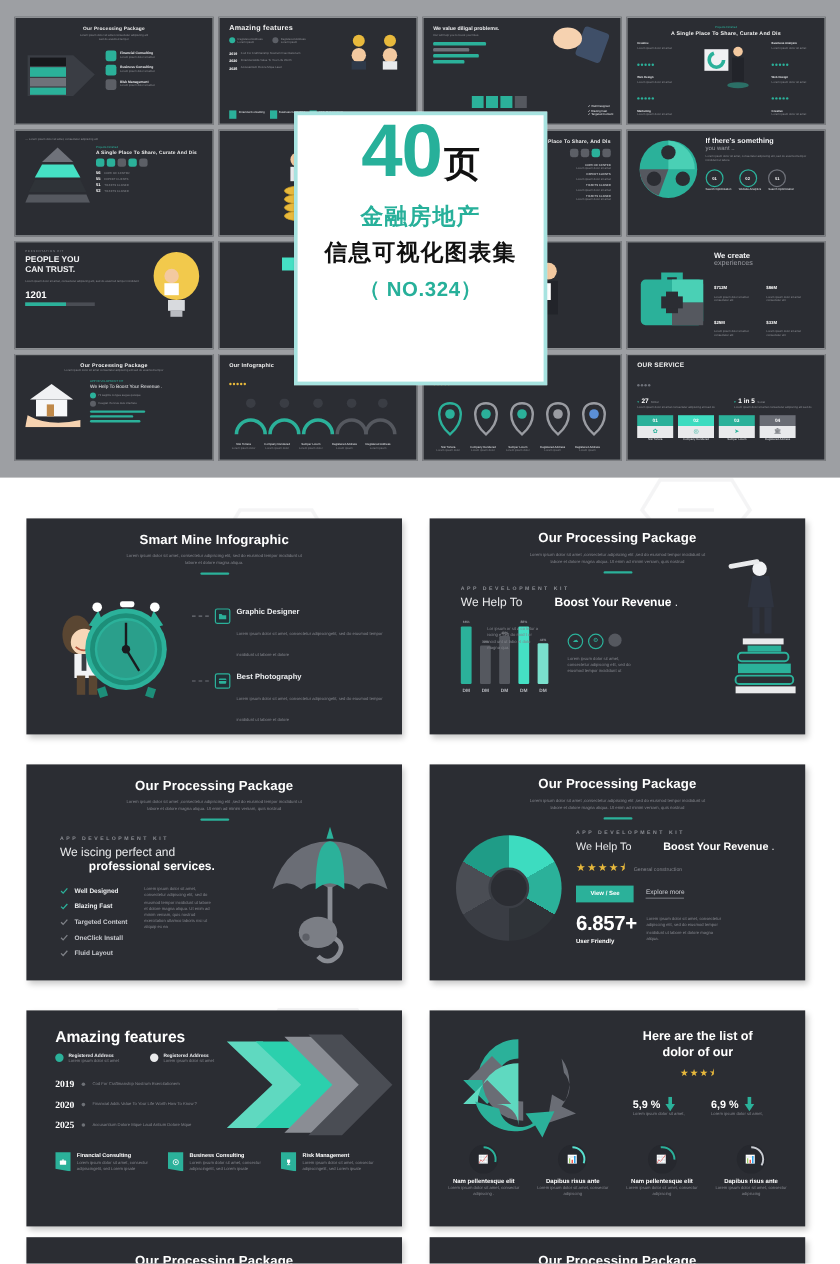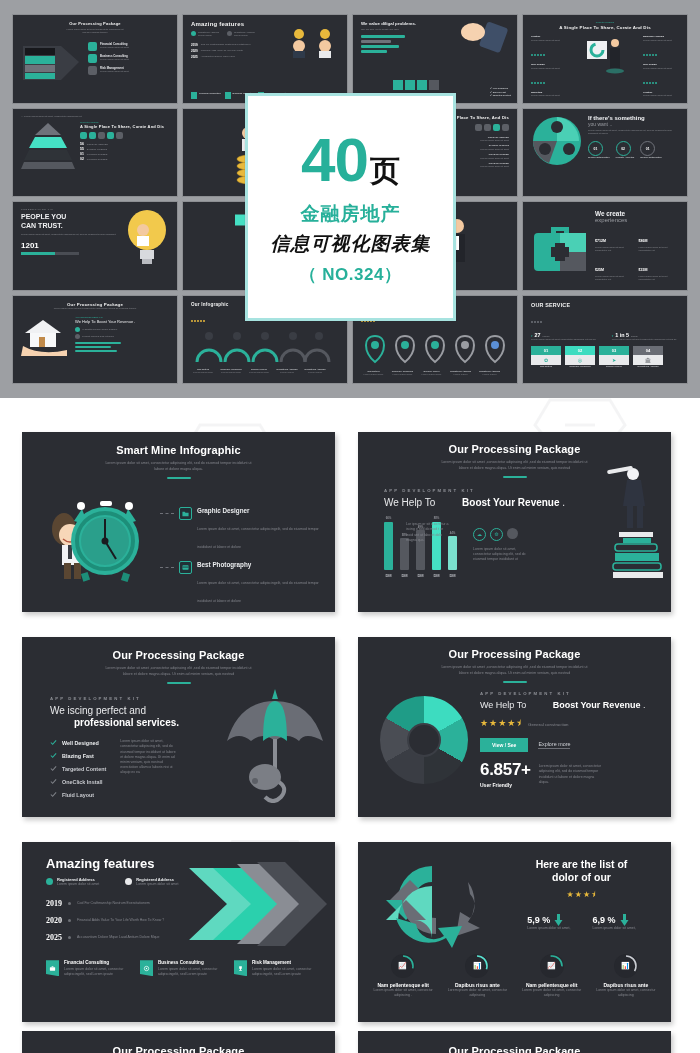--- a/index.html
+++ b/index.html
@@ -35,28 +35,28 @@
   .bar{background:#2bb19a;border-radius:1px;}
   .hexchip{width:9px;height:9px;border-radius:2px;background:#2bb19a;display:inline-block;}
   .hexchip.g{background:#5c5f66;}
   .dotrow i{display:inline-block;width:2px;height:2px;border-radius:50%;background:#2bb19a;margin-right:1px;}
   .dotrow.y i{background:#e8b93c;}
 
   
   #overlay-card{
     position:absolute;left:245px;top:93px;width:211px;height:228px;
     background:#ffffff;border:3px solid #a7e3e0;box-sizing:border-box;
-    display:flex;flex-direction:column;align-items:center;justify-content:center;
+    display:flex;flex-direction:column;align-items:center;
     z-index:30;box-shadow:0 0 0 1px rgba(0,0,0,.04);
   }
   #ov-40line{display:flex;align-items:baseline;justify-content:center;margin-bottom:10px;}
   #ov-40{font-size:62px;font-weight:bold;color:#27b09a;letter-spacing:-1px;line-height:1;}
   #ov-ye{font-size:30px;font-weight:bold;color:#111;margin-left:2px;line-height:1;}
   #ov-cn1{font-size:19px;font-weight:bold;color:#27b09a;letter-spacing:1px;margin-bottom:4px;}
-  #ov-cn2{font-size:19px;font-weight:bold;color:#111;letter-spacing:1px;margin-bottom:6px;font-style:italic;}
+  #ov-cn2{font-size:19px;font-weight:bold;color:#111;letter-spacing:1px;margin-bottom:6px;}
   #ov-no{font-size:17px;font-weight:bold;color:#27b09a;letter-spacing:.5px;}
 
   
   .slide{
     position:absolute;background:#2b2d33;overflow:hidden;
     box-shadow:2px 3px 5px rgba(0,0,0,.22);
   }
   .s-left{left:22px;width:313px;}
   .s-right{left:358px;width:313px;}
   .s-h{height:180px;}

